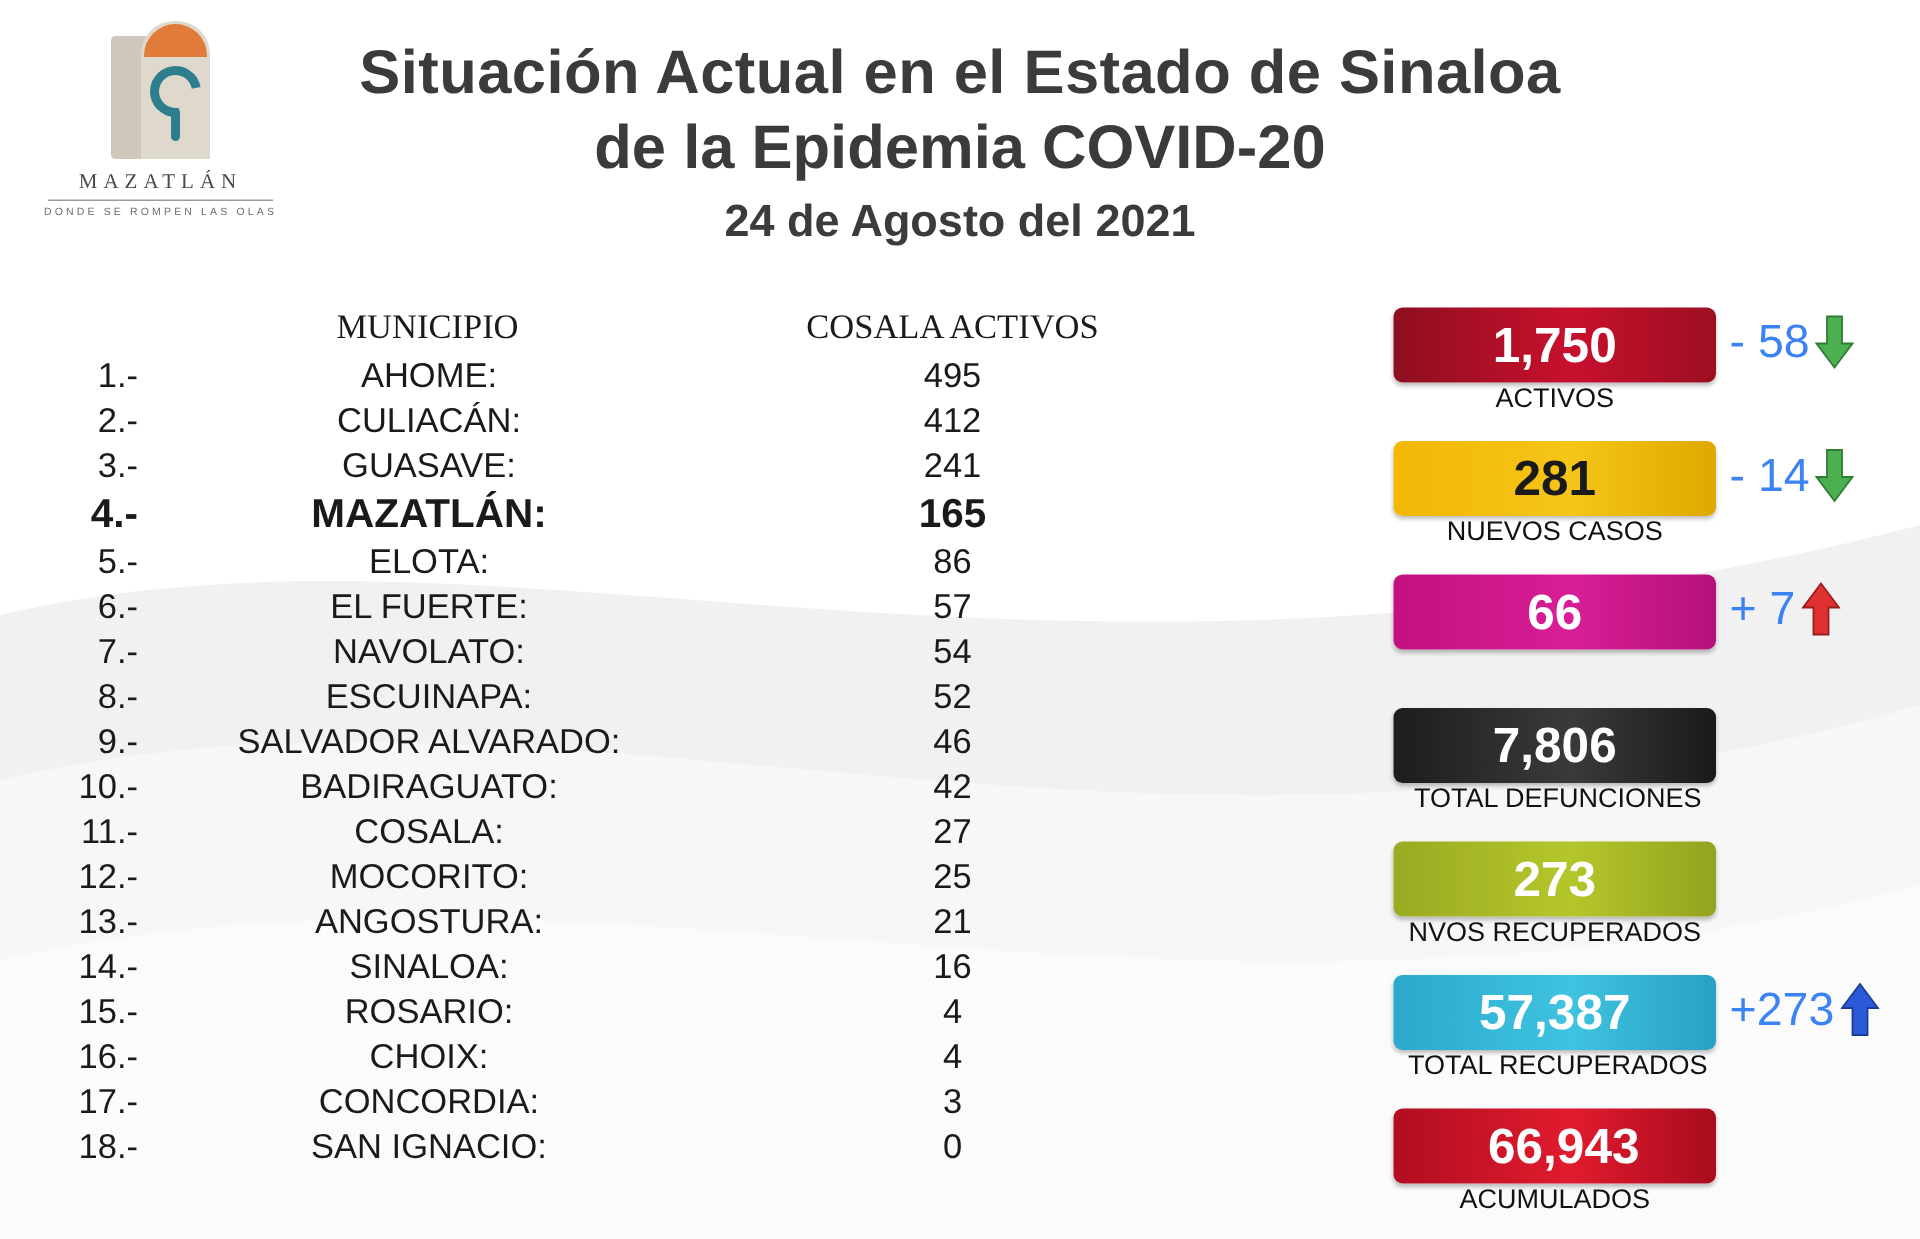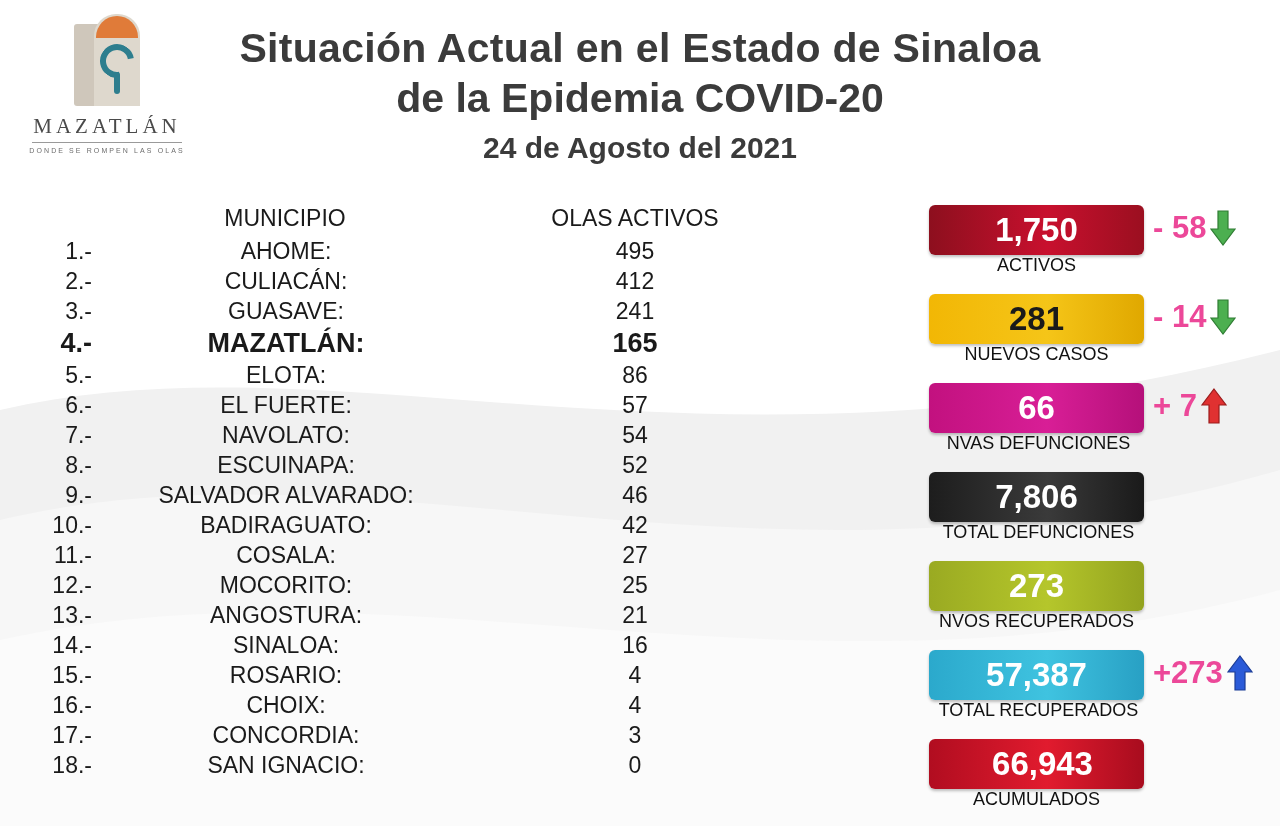--- a/index.html
+++ b/index.html
@@ -40,21 +40,21 @@
     position:absolute; left:26px; top:30px; width:34px; height:34px;
     border:6px solid #2e7e8e; border-radius:50%;
     border-right-color:transparent;
     transform:rotate(35deg);
   }
   .logo-mark .swirl-tail {
     position:absolute; left:40px; top:58px; width:6px; height:22px;
     background:#2e7e8e; border-radius:3px;
   }
   .logo-word {
-    font-size:21px; letter-spacing:4px; color:#4a4a4a; margin-top:8px;
+    font-size:14px; letter-spacing:4px; color:#4a4a4a; margin-top:8px;
     font-family:"Liberation Serif", serif;
   }
   .logo-sub {
     font-size:7px; letter-spacing:2.1px; color:#6d6d6d; margin-top:4px;
   }
   .logo-rule { width:150px; height:1px; background:#9a9a9a; margin:3px auto 0; }
 
   .title-block { position:absolute; left:215px; top:24px; width:850px; text-align:center; }
   .title-line1 {
     font-size:41px; font-weight:bold; color:#3b3b3b; line-height:1.18;
@@ -63,21 +63,21 @@
   }
   .title-line2 {
     font-size:41px; font-weight:bold; color:#3b3b3b; line-height:1.28;
   }
   .title-date {
     font-size:30px; font-weight:bold; color:#3b3b3b; margin-top:6px;
   }
 
   
   .table-wrap { position:absolute; left:40px; top:205px; width:830px; }
-  .tbl-head { display:flex; font-size:23px; color:#1a1a1a; margin-bottom:4px; }
+  .tbl-head { display:flex; font-size:23px; color:#1a1a1a; margin-bottom:4px;font-family:Liberation Serif, serif; }
   .tbl-head .c-muni { width:430px; text-align:center; padding-left:60px;}
   .tbl-head .c-val { width:330px; text-align:center; }
   .row { display:flex; align-items:baseline; font-size:23px; line-height:30px; }
   .row .c-idx { width:62px; text-align:right; padding-right:10px; }
   .row .c-name { width:368px; text-align:center; }
   .row .c-val { width:330px; text-align:center; }
   .row.highlight { font-size:27px; font-weight:bold; line-height:34px; }
   .row.highlight .c-idx { width:62px; }
   .row.highlight .c-name { width:368px; }
 
@@ -100,21 +100,21 @@
   .pill.grad-cyan   { background:linear-gradient(90deg,#2ba9cc 0%,#3fc3e0 55%,#28a0c4 100%); }
   .pill.grad-red2   { background:linear-gradient(90deg,#b10d20 0%,#e11b2e 55%,#a80c1e 100%);padding-left:12px; }
   .card-label {
     position:absolute; left:0; top:50px; width:243px; text-align:center;
     font-size:18px; font-weight:normal; color:#111;
   }
   .card-label.wide { width:255px; left:-4px; }
   .delta {
     position:absolute; top:4px; left:238px;
     display:flex; align-items:center; gap:4px;
-    font-size:31px; font-weight:bold; color:#ec4899;
+    font-size:31px; font-weight:normal; color:#3b82f6;
   }
   .delta .num { white-space:nowrap; }
   .arrow { width:26px; height:38px; position:relative; display:inline-block; }
   .arrow svg { position:absolute; left:0; top:0; }
 </style>
 </head>
 <body>
 
 <div class="bg-wave">
   <svg width="1280" height="536" viewBox="0 0 1280 536" xmlns="http://www.w3.org/2000/svg">
@@ -139,21 +139,21 @@
 
 <div class="title-block">
   <div class="title-line1">Situación Actual en el Estado de Sinaloa</div>
   <div class="title-line2">de la Epidemia COVID-20</div>
   <div class="title-date">24 de Agosto del 2021</div>
 </div>
 
 <div class="table-wrap">
   <div class="tbl-head">
     <div class="c-muni">MUNICIPIO</div>
-    <div class="c-val">OLAS ACTIVOS</div>
+    <div class="c-val">COSALA ACTIVOS</div>
   </div>
   <div id="table-body">
       <div class="row">
         <div class="c-idx">1.-</div>
         <div class="c-name">AHOME:</div>
         <div class="c-val">495</div>
       </div>
       <div class="row">
         <div class="c-idx">2.-</div>
         <div class="c-name">CULIACÁN:</div>
@@ -262,21 +262,20 @@
         <span class="num">-  14</span>
         <span class="arrow">
           <svg width="26" height="38" viewBox="0 0 26 38">
             <polygon points="8,2 18,2 18,20 25,20 13,36 1,20 8,20" fill="#4caf50" stroke="#2f7d33" stroke-width="1.2"></polygon>
           </svg>
         </span>
       </div>
     </div>
     <div class="card">
       <div class="pill grad-magenta">66</div>
-      <div class="card-label wide">NVAS DEFUNCIONES</div>
       <div class="delta">
         <span class="num">+ 7</span>
         <span class="arrow">
           <svg width="26" height="38" viewBox="0 0 26 38">
             <polygon points="13,2 25,18 18,18 18,36 8,36 8,18 1,18" fill="#e03131" stroke="#9b1c1c" stroke-width="1.2"></polygon>
           </svg>
         </span>
       </div>
     </div>
     <div class="card">

